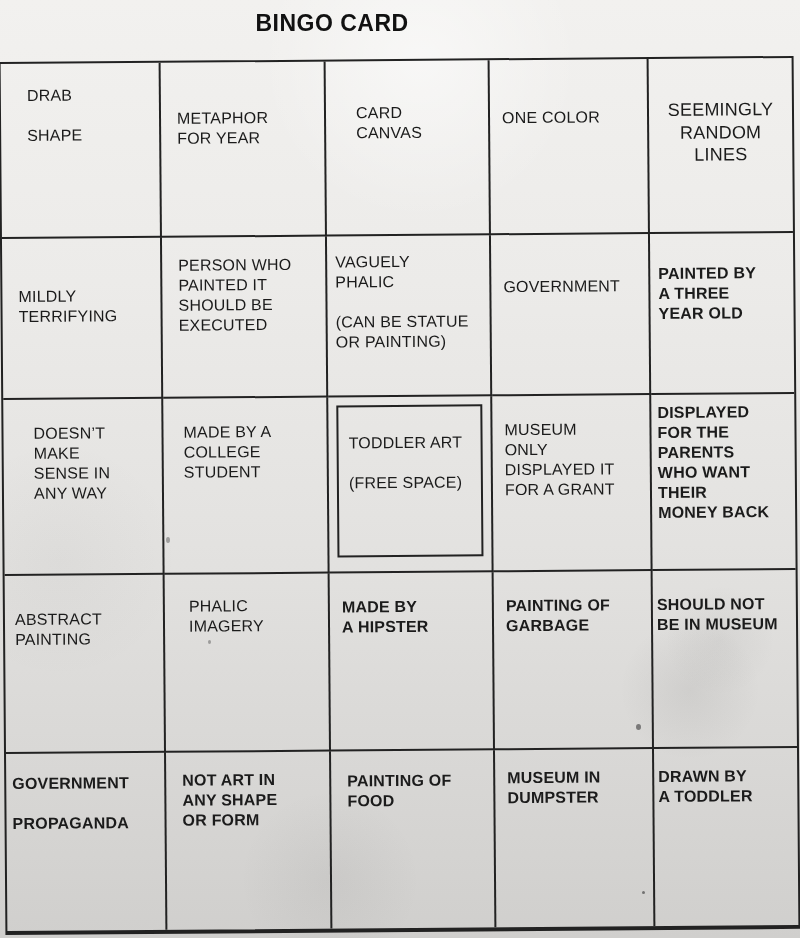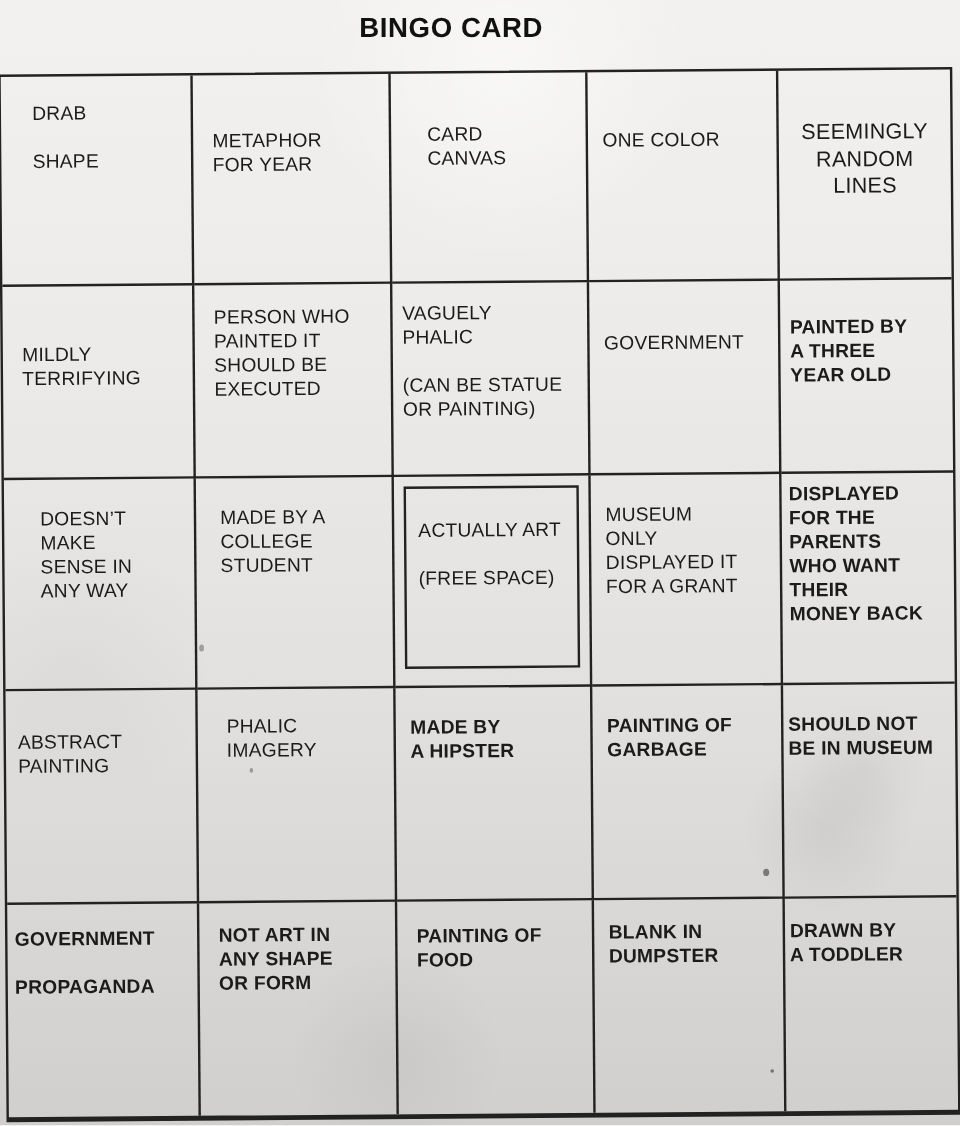--- a/index.html
+++ b/index.html
@@ -13,21 +13,21 @@
       radial-gradient(circle 70px at 690px 690px, rgba(40,40,40,0.07), rgba(0,0,0,0) 70px),
       radial-gradient(circle 55px at 720px 640px, rgba(40,40,40,0.05), rgba(0,0,0,0) 55px),
       radial-gradient(circle 90px at 330px 880px, rgba(40,40,40,0.05), rgba(0,0,0,0) 90px),
       radial-gradient(circle 120px at 60px 560px, rgba(40,40,40,0.03), rgba(0,0,0,0) 120px),
       radial-gradient(circle 160px at 420px 60px, rgba(255,255,255,0.5), rgba(255,255,255,0) 160px),
       linear-gradient(180deg,#f2f1ef 0%,#ecebe9 30%,#e3e2e0 58%,#d9d8d6 80%,#d0cfcd 100%);
   }
   .title{
     position:absolute;top:10px;left:0;width:664px;
     text-align:center;font-size:23px;font-weight:bold;
-    letter-spacing:0.5px;color:#111;padding-left:44px;
+    letter-spacing:0.5px;color:#111;
   }
   .card{
     position:absolute;left:2px;top:59px;width:795px;height:873px;
     box-sizing:border-box;
     border:2px solid #222;border-bottom-width:4px;
     display:grid;
     grid-template-columns:160px 165px 164px 159px 1fr;
     grid-template-rows:175px 161px 176px 178px 1fr;
     transform:rotate(-0.45deg);
     transform-origin:50% 50%;
@@ -121,21 +121,21 @@
 YEAR OLD</span></div>
 
     <div class="cell r3 c1"><span class="txt">DOESN’T
 MAKE
 SENSE IN
 ANY WAY</span></div>
     <div class="cell r3 c2"><span class="txt">MADE BY A
 COLLEGE
 STUDENT</span></div>
     <div class="cell r3 c3">
-      <div class="free-box"><span class="txt">ACTUALLY ART
+      <div class="free-box"><span class="txt">TODDLER ART
 
 (FREE SPACE)</span></div>
     </div>
     <div class="cell r3 c4"><span class="txt">MUSEUM
 ONLY
 DISPLAYED IT
 FOR A GRANT</span></div>
     <div class="cell r3 c5 bold"><span class="txt">DISPLAYED
 FOR THE
 PARENTS
@@ -155,21 +155,21 @@
 BE IN MUSEUM</span></div>
 
     <div class="cell r5 c1 bold"><span class="txt">GOVERNMENT
 
 PROPAGANDA</span></div>
     <div class="cell r5 c2 bold"><span class="txt">NOT ART IN
 ANY SHAPE
 OR FORM</span></div>
     <div class="cell r5 c3 bold"><span class="txt">PAINTING OF
 FOOD</span></div>
-    <div class="cell r5 c4 bold"><span class="txt">BLANK IN
+    <div class="cell r5 c4 bold"><span class="txt">MUSEUM IN
 DUMPSTER</span></div>
     <div class="cell r5 c5 bold"><span class="txt">DRAWN BY
 A TODDLER</span></div>
   </div>
 
   <div class="speck s1"></div>
   <div class="speck s2"></div>
   <div class="speck s3"></div>
   <div class="speck s4"></div>
 </div>

